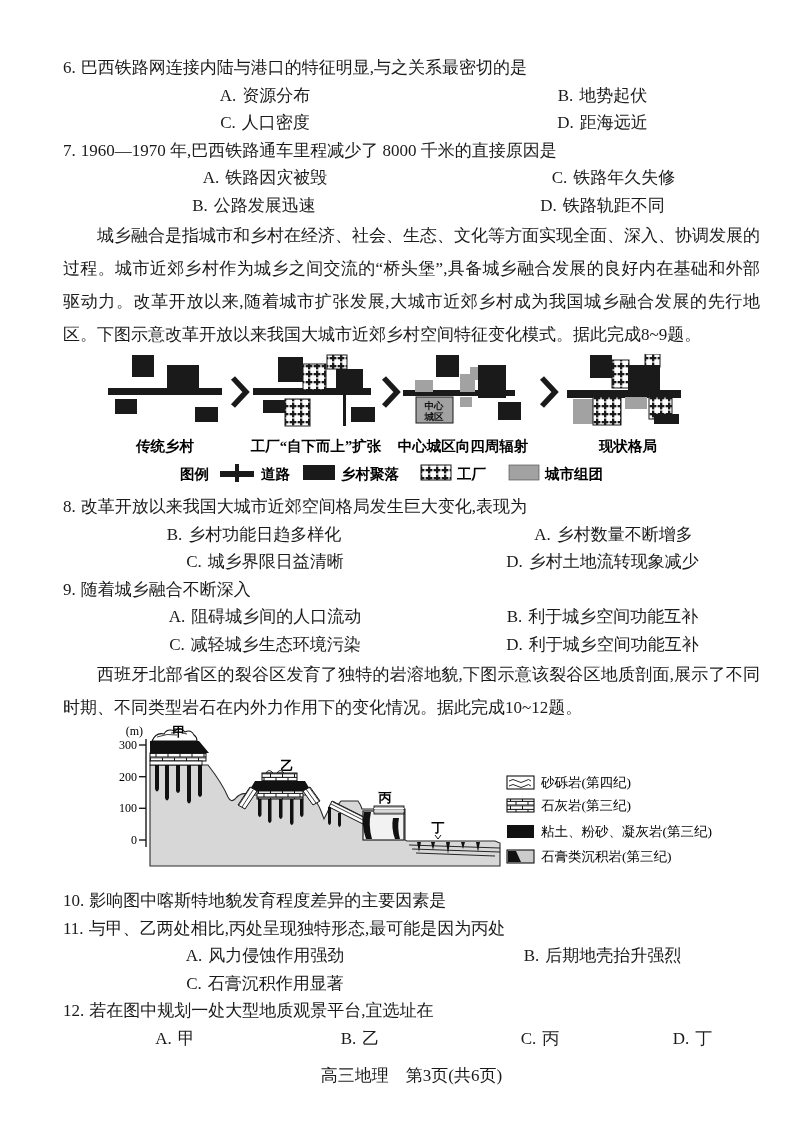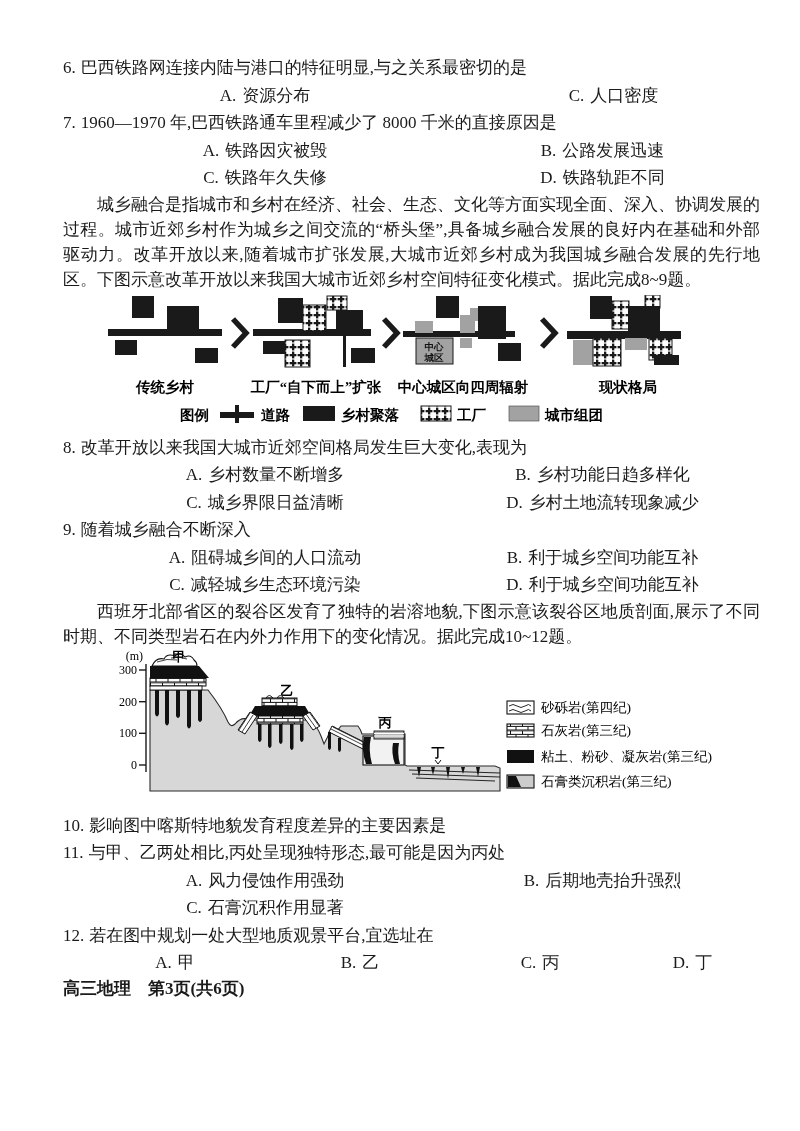--- a/index.html
+++ b/index.html
@@ -6,45 +6,47 @@
   body{width:800px;height:1131px;font-family:"Liberation Serif","DejaVu Serif",serif;color:#1a1a1a;}
   .page{box-sizing:border-box;width:800px;height:1131px;padding:54px 40px 0 63px;overflow:hidden;background:#fff;}
   .question{font-size:17px;line-height:27.5px;}
   .stem{white-space:nowrap;}
   .qnum{margin-right:5px;}
   .okey{margin-right:6px;}
   .opts2{display:grid;grid-template-columns:382px auto;text-align:center;}
   .opts2 .opt{padding-left:22px;}
   .opts2 .opt.rcol{padding-left:0;}
   .opts4{display:grid;grid-template-columns:180px 190px 170px auto;padding-left:22px;text-align:center;}
-  .para{font-size:17px;line-height:25px;text-align:justify;text-indent:2em;}
+  .para{font-size:17px;line-height:33px;text-align:justify;text-indent:2em;}
   .fig1wrap{margin:3px 0 7px 42px;}
   .fig2wrap{margin:1px 0 2px 12px;}
   svg{display:block;font-family:"Liberation Serif","DejaVu Serif",serif;}
-  .footer{font-size:17px;font-weight:bold;}
+  .footer{text-align:center;font-size:17px;margin-top:12px;}
 </style>
 </head>
 <body>
 
 <div class="page">
 
   <div class="question">
     <div class="stem"><span class="qnum">6.</span><span>巴西铁路网连接内陆与港口的特征明显,与之关系最密切的是</span></div>
     <div class="opts2">
       <div class="opt"><span class="okey">A.</span><span>资源分布</span></div>
+      <div class="opt rcol"><span class="okey">B.</span><span>地势起伏</span></div>
       <div class="opt"><span class="okey">C.</span><span>人口密度</span></div>
+      <div class="opt rcol"><span class="okey">D.</span><span>距海远近</span></div>
     </div>
   </div>
 
   <div class="question">
     <div class="stem"><span class="qnum">7.</span><span>1960—1970 年,巴西铁路通车里程减少了 8000 千米的直接原因是</span></div>
     <div class="opts2">
       <div class="opt"><span class="okey">A.</span><span>铁路因灾被毁</span></div>
+      <div class="opt"><span class="okey">C.</span><span>铁路年久失修</span></div>
       <div class="opt rcol"><span class="okey">B.</span><span>公路发展迅速</span></div>
-      <div class="opt"><span class="okey">C.</span><span>铁路年久失修</span></div>
       <div class="opt rcol"><span class="okey">D.</span><span>铁路轨距不同</span></div>
     </div>
   </div>
 
   <div class="para">城乡融合是指城市和乡村在经济、社会、生态、文化等方面实现全面、深入、协调发展的过程。城市近郊乡村作为城乡之间交流的“桥头堡”,具备城乡融合发展的良好内在基础和外部驱动力。改革开放以来,随着城市扩张发展,大城市近郊乡村成为我国城乡融合发展的先行地区。下图示意改革开放以来我国大城市近郊乡村空间特征变化模式。据此完成8~9题。</div>
 
   <div class="fig1wrap">
   <svg viewBox="0 0 620 132" width="620" height="132">
     <defs>
       <pattern id="fac" width="8" height="8" patternUnits="userSpaceOnUse">
@@ -119,22 +121,22 @@
       <text x="352" y="125" font-size="14.5" font-weight="bold">工厂</text>
       <rect x="404" y="111" width="30" height="15" fill="#a2a2a2" stroke="#555" stroke-width="0.7"></rect>
       <text x="440" y="125" font-size="14.5" font-weight="bold">城市组团</text>
     </g>
   </svg>
   </div>
 
   <div class="question">
     <div class="stem"><span class="qnum">8.</span><span>改革开放以来我国大城市近郊空间格局发生巨大变化,表现为</span></div>
     <div class="opts2">
+      <div class="opt rcol"><span class="okey">B.</span><span>乡村功能日趋多样化</span></div>
       <div class="opt"><span class="okey">A.</span><span>乡村数量不断增多</span></div>
-      <div class="opt rcol"><span class="okey">B.</span><span>乡村功能日趋多样化</span></div>
       <div class="opt"><span class="okey">C.</span><span>城乡界限日益清晰</span></div>
       <div class="opt rcol"><span class="okey">D.</span><span>乡村土地流转现象减少</span></div>
     </div>
   </div>
 
   <div class="question">
     <div class="stem"><span class="qnum">9.</span><span>随着城乡融合不断深入</span></div>
     <div class="opts2">
       <div class="opt"><span class="okey">A.</span><span>阻碍城乡间的人口流动</span></div>
       <div class="opt rcol"><span class="okey">B.</span><span>利于城乡空间功能互补</span></div>

